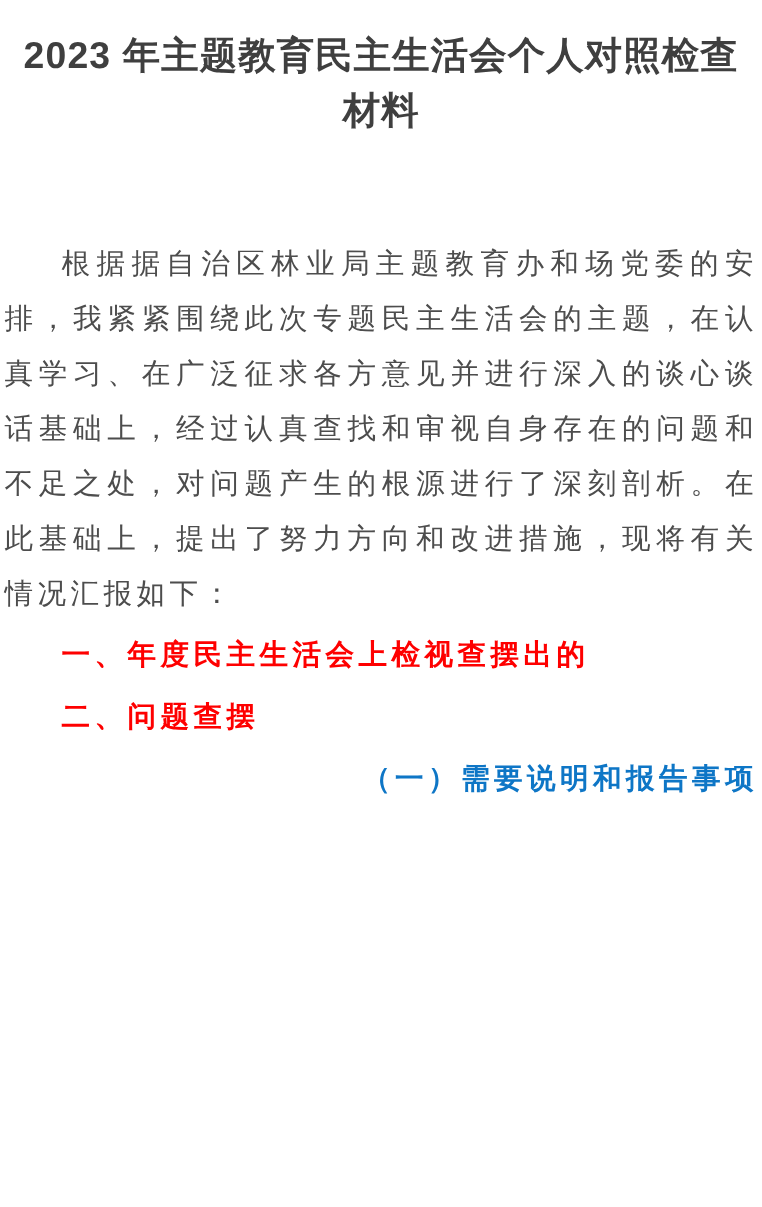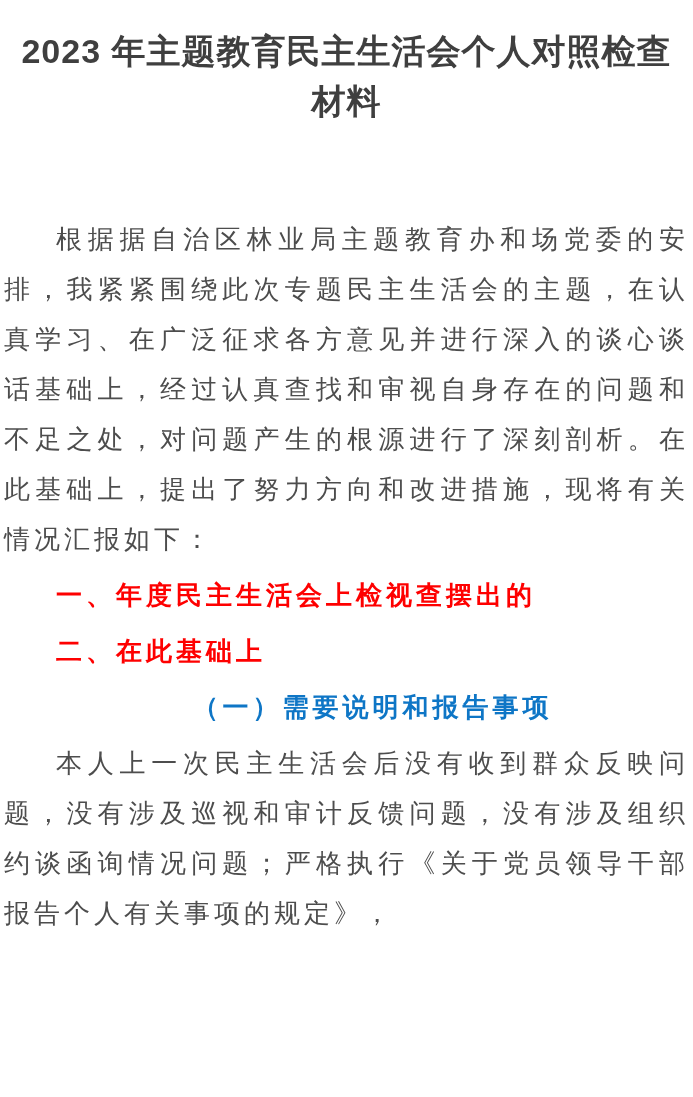--- a/index.html
+++ b/index.html
@@ -47,28 +47,27 @@
 
   .doc-body p.heading-red {
     color: var(--red);
     font-weight: 700;
     text-align: left;
   }
 
   .doc-body p.heading-blue {
     color: var(--blue);
     font-weight: 700;
-    text-align: center;
+    text-align: right;
   }
 </style>
 </head>
 <body>
 
 <div class="page">
   <h1 class="doc-title">2023 年主题教育民主生活会个人对照检查材料</h1>
   <div class="doc-body">
       <p class="paragraph first-block">根据据自治区林业局主题教育办和场党委的安排，我紧紧围绕此次专题民主生活会的主题，在认真学习、在广泛征求各方意见并进行深入的谈心谈话基础上，经过认真查找和审视自身存在的问题和不足之处，对问题产生的根源进行了深刻剖析。在此基础上，提出了努力方向和改进措施，现将有关情况汇报如下：</p>
       <p class="heading-red">一、年度民主生活会上检视查摆出的</p>
-      <p class="heading-red">二、在此基础上</p>
+      <p class="heading-red">二、问题查摆</p>
       <p class="heading-blue">（一）需要说明和报告事项</p>
-      <p class="paragraph">本人上一次民主生活会后没有收到群众反映问题，没有涉及巡视和审计反馈问题，没有涉及组织约谈函询情况问题；严格执行《关于党员领导干部报告个人有关事项的规定》，</p>
     </div>
 </div>
 
 </body></html>

